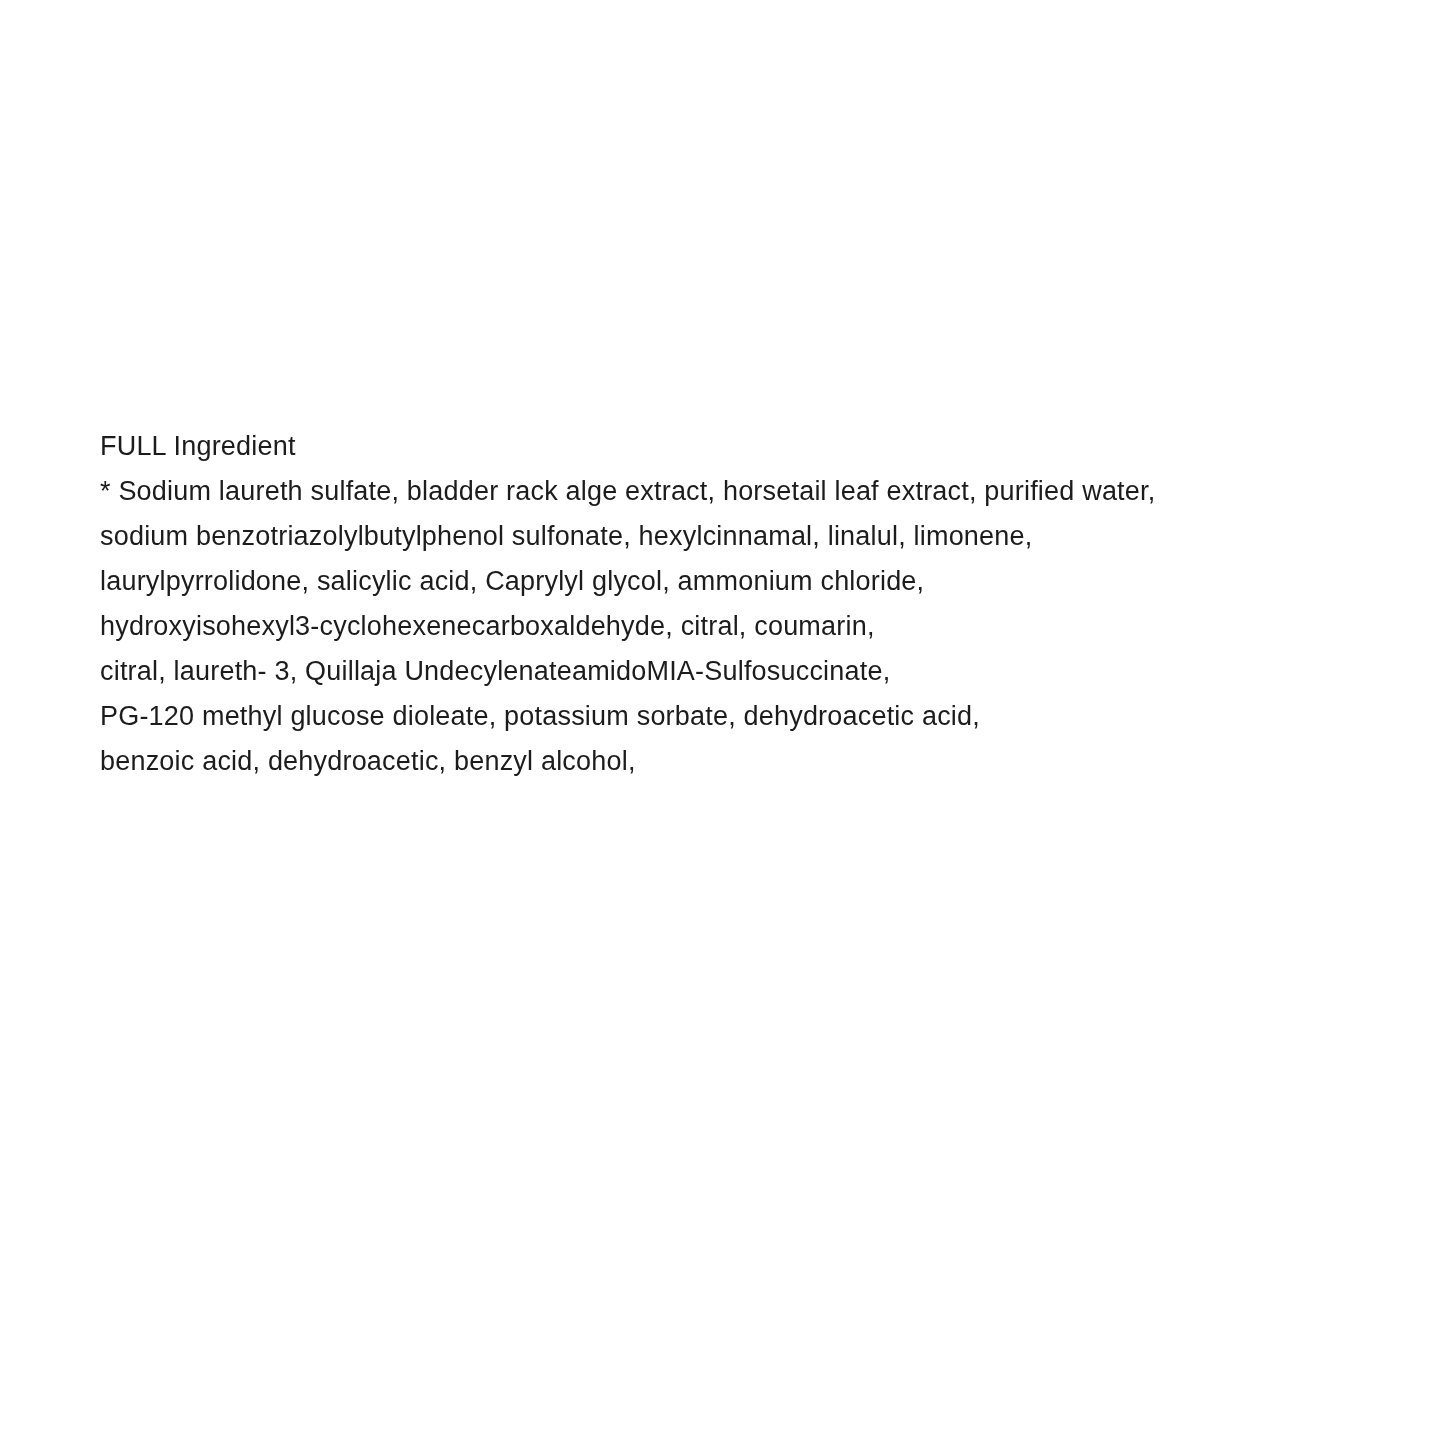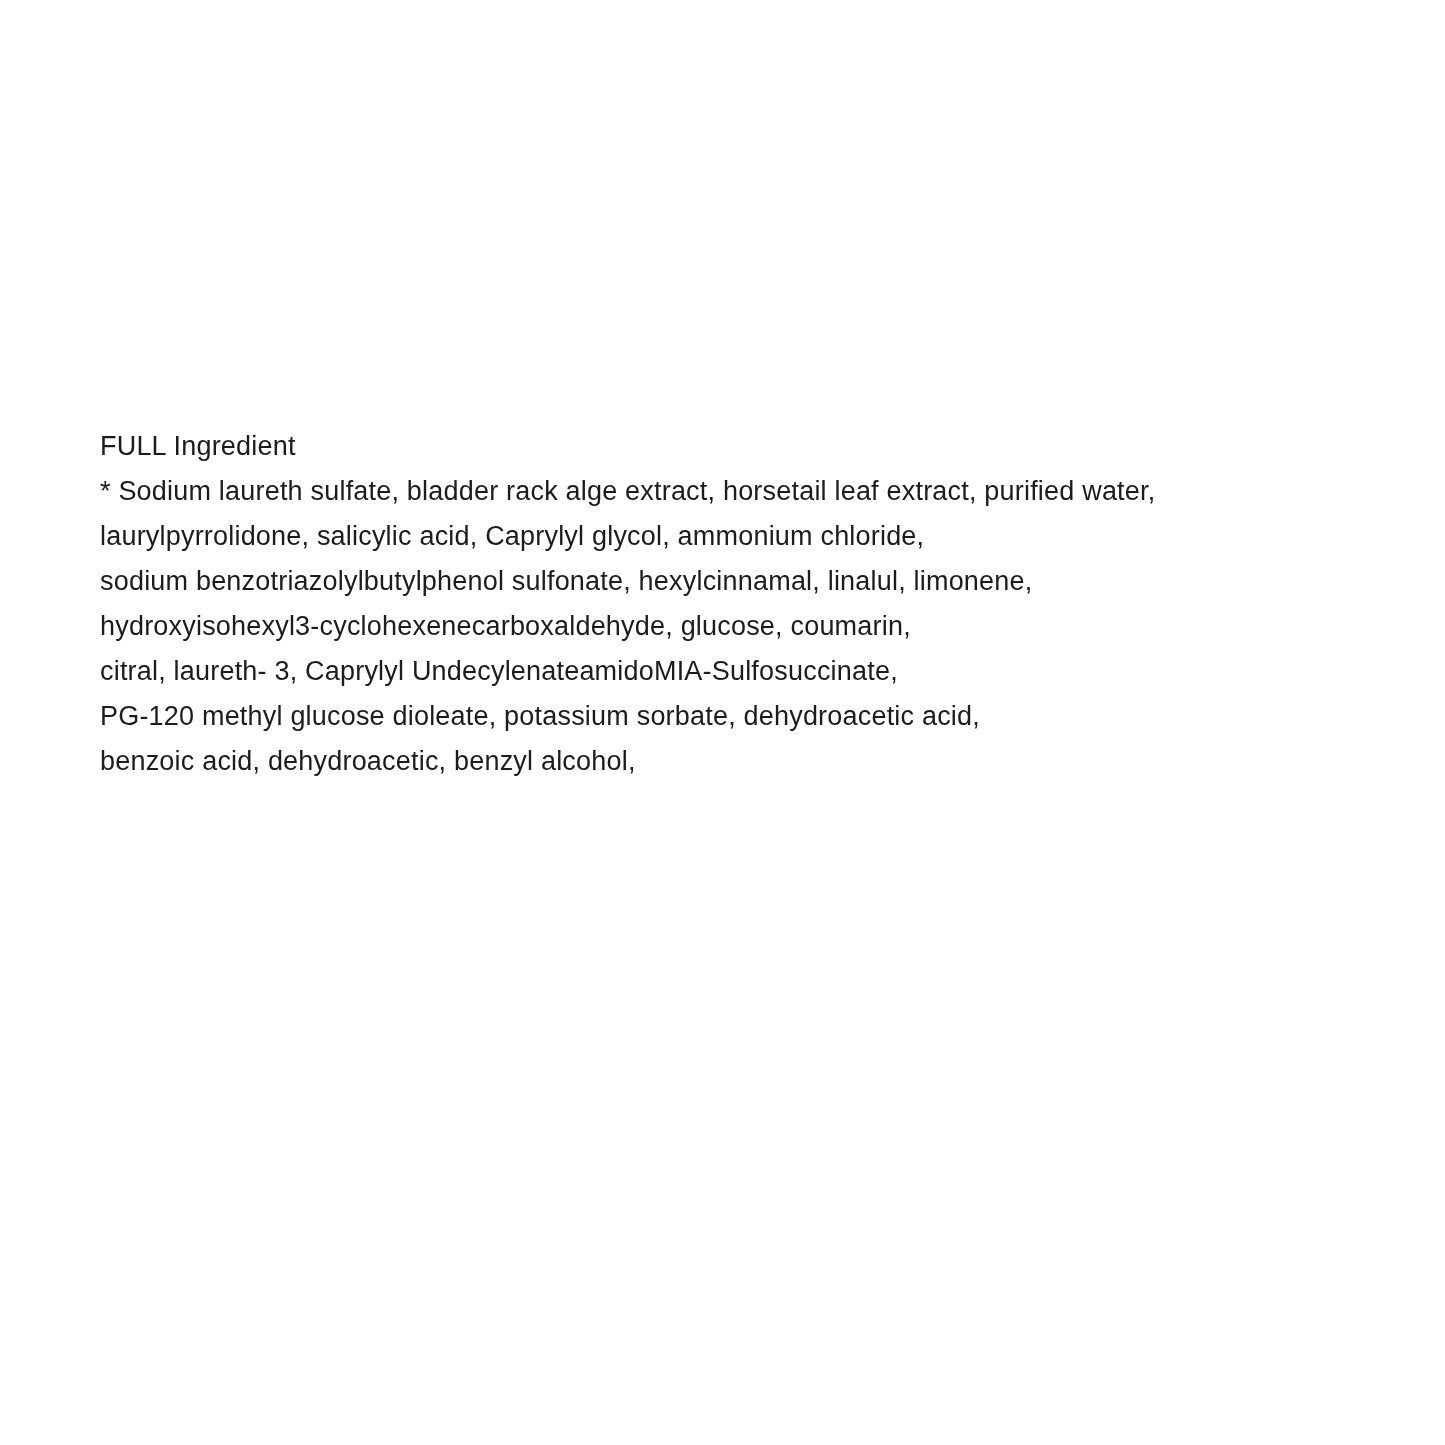--- a/index.html
+++ b/index.html
@@ -33,19 +33,19 @@
   .ingredient-line {
     white-space: nowrap;
   }
 </style>
 </head>
 <body>
 
 <div class="ingredient-block">
   <div class="ingredient-heading">FULL Ingredient</div>
   <div class="ingredient-line">* Sodium laureth sulfate, bladder rack alge extract, horsetail leaf extract, purified water,</div>
+  <div class="ingredient-line">sodium benzotriazolylbutylphenol sulfonate, hexylcinnamal, linalul, limonene,</div>
   <div class="ingredient-line">laurylpyrrolidone, salicylic acid, Caprylyl glycol, ammonium chloride,</div>
-  <div class="ingredient-line">sodium benzotriazolylbutylphenol sulfonate, hexylcinnamal, linalul, limonene,</div>
-  <div class="ingredient-line">hydroxyisohexyl3-cyclohexenecarboxaldehyde, glucose, coumarin,</div>
-  <div class="ingredient-line">citral, laureth- 3, Caprylyl UndecylenateamidoMIA-Sulfosuccinate,</div>
+  <div class="ingredient-line">hydroxyisohexyl3-cyclohexenecarboxaldehyde, citral, coumarin,</div>
+  <div class="ingredient-line">citral, laureth- 3, Quillaja UndecylenateamidoMIA-Sulfosuccinate,</div>
   <div class="ingredient-line">PG-120 methyl glucose dioleate, potassium sorbate, dehydroacetic acid,</div>
   <div class="ingredient-line">benzoic acid, dehydroacetic, benzyl alcohol,</div>
 </div>
 
 </body></html>

